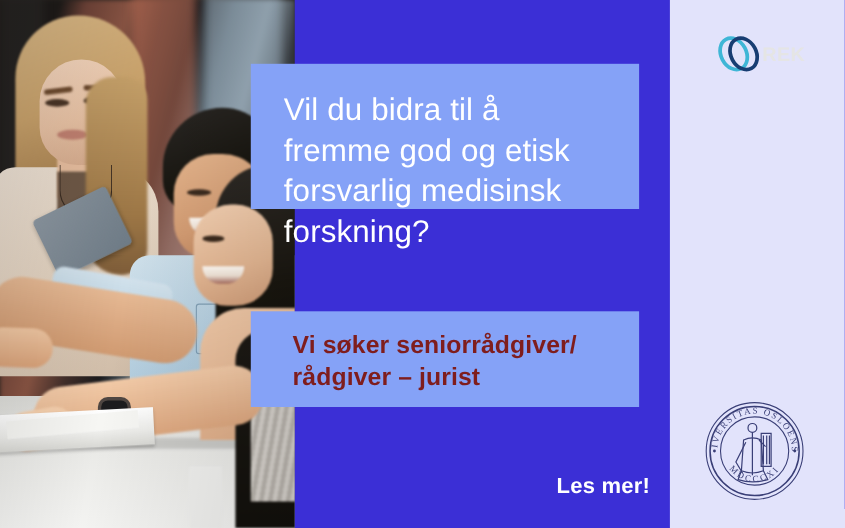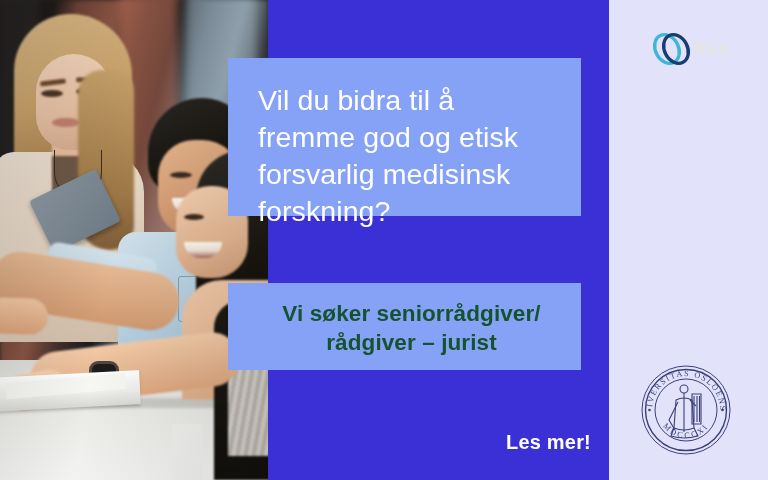--- a/index.html
+++ b/index.html
@@ -268,21 +268,21 @@
     position: absolute;
     left: 609px; top: 0;
     width: 159px; height: 480px;
     background: #E2E3FB;
   }
 
   
   .headline-box {
     position: absolute;
     left: 228px; top: 58px;
-    width: 353px; height: 158px;
+    width: 353px; height: 132px;
     background: #85A2F7;
     box-sizing: border-box;
     padding: 24px 26px 0 30px;
   }
   .headline-box .headline {
     margin: 0;
     color: #ffffff;
     font-size: 28.5px;
     line-height: 37px;
     font-weight: 400;
@@ -291,26 +291,25 @@
   .subhead-box {
     position: absolute;
     left: 228px; top: 283px;
     width: 353px; height: 87px;
     background: #85A2F7;
     box-sizing: border-box;
     padding: 16px 24px 0 38px;
   }
   .subhead-box .subhead {
     margin: 0;
-    color: #14532d;
+    color: #7f1d1d;
     font-size: 22.5px;
     line-height: 29px;
     font-weight: 700;
     letter-spacing: 0.1px;
-    text-align: center;
   }
 
   
   .cta {
     position: absolute;
     left: 506px; top: 431px;
     color: #ffffff;
     font-size: 20px;
     font-weight: 700;
     letter-spacing: 0.2px;

